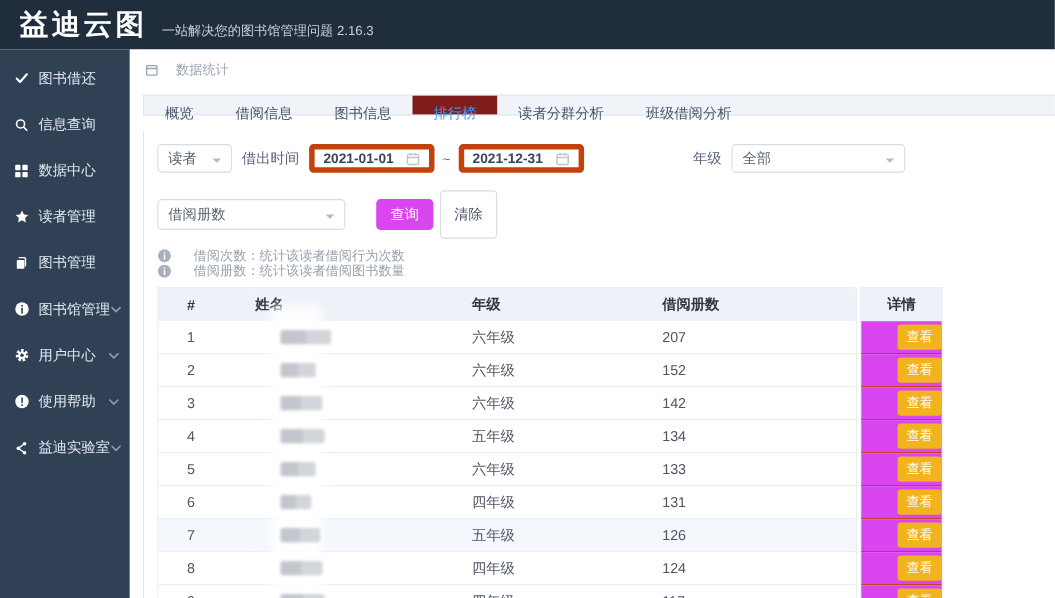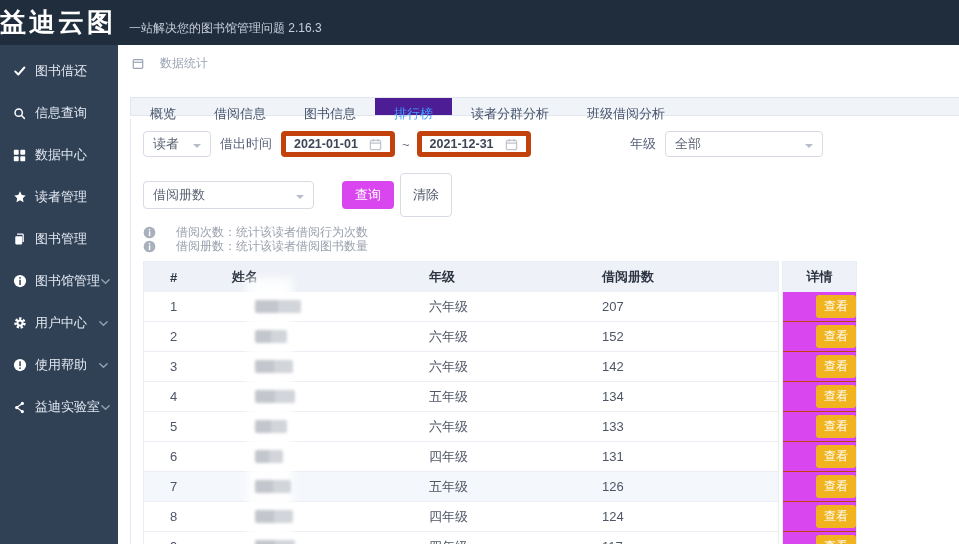--- a/index.html
+++ b/index.html
@@ -3,36 +3,36 @@
 <meta charset="utf-8">
 <style>
   html,body{margin:0;padding:0;}
   body{
     width:959px;height:544px;position:relative;overflow:hidden;background:#fff;
     font-family:"Liberation Sans","DejaVu Sans",sans-serif;
     -webkit-font-smoothing:antialiased;
   }
   
   .top-header{position:absolute;top:0;left:0;right:0;height:45px;background:#1f2d3d;
-    display:flex;align-items:center;box-sizing:border-box;}
+    display:flex;align-items:center;padding-left:18px;box-sizing:border-box;}
   .logo{font-size:26px;font-weight:bold;color:#fff;letter-spacing:3px;line-height:45px;}
   .subtitle{font-size:12px;color:#c9cfda;margin-left:13px;align-self:flex-end;margin-bottom:8px;}
   
   .sidebar{position:absolute;top:45px;bottom:0;left:0;width:118px;background:#304156;padding-top:5px;box-sizing:border-box;}
   .side-item{height:42px;display:flex;align-items:center;padding:0 9px 0 13px;color:#e2e8f1;font-size:13px;cursor:pointer;}
   .side-item .icon{width:16px;display:flex;align-items:center;margin-right:6px;flex:none;}
   .side-item .side-label{white-space:nowrap;}
   .side-item .chev{margin-left:auto;display:flex;opacity:.8;}
   
   .content{position:absolute;left:118px;top:45px;right:0;bottom:0;background:#fff;overflow:hidden;}
   .breadcrumb{position:absolute;left:14px;top:10px;display:flex;align-items:center;gap:16px;color:#9aa3b5;font-size:12px;}
-  .tabbar{position:absolute;left:12px;right:0;top:52px;height:19px;background:#f0f3f8;
+  .tabbar{position:absolute;left:12px;right:0;top:41px;height:19px;background:#f0f3f8;
     border:1px solid #e1e6ef;border-right:none;box-sizing:border-box;display:flex;}
   .tab{padding:0 19px;line-height:31px;font-size:13px;color:#45536b;cursor:pointer;white-space:nowrap;}
-  .tab.active{background:#4c1d95;color:#409eff;}
+  .tab.active{background:#7f1d1d;color:#409eff;}
   .panel{position:absolute;left:12px;right:0;top:74px;bottom:0;border-left:1px solid #e1e6ef;
     padding:12px 0 0 12px;box-sizing:border-box;overflow:hidden;}
   
   .frow{display:flex;align-items:center;}
   .sel{height:26px;border:1px solid #d6dbe4;border-radius:4px;background:#fff;display:flex;align-items:center;
     justify-content:space-between;padding:0 9px;font-size:13px;color:#5a6272;box-sizing:border-box;cursor:pointer;}
   .sel-target{width:68px;}
   .sel-grade{width:158px;}
   .sel-metric{width:171px;height:28px;}
   .caret{width:0;height:0;border:4.5px solid transparent;border-top-color:#b6bdc9;margin-top:8px;flex:none;}

